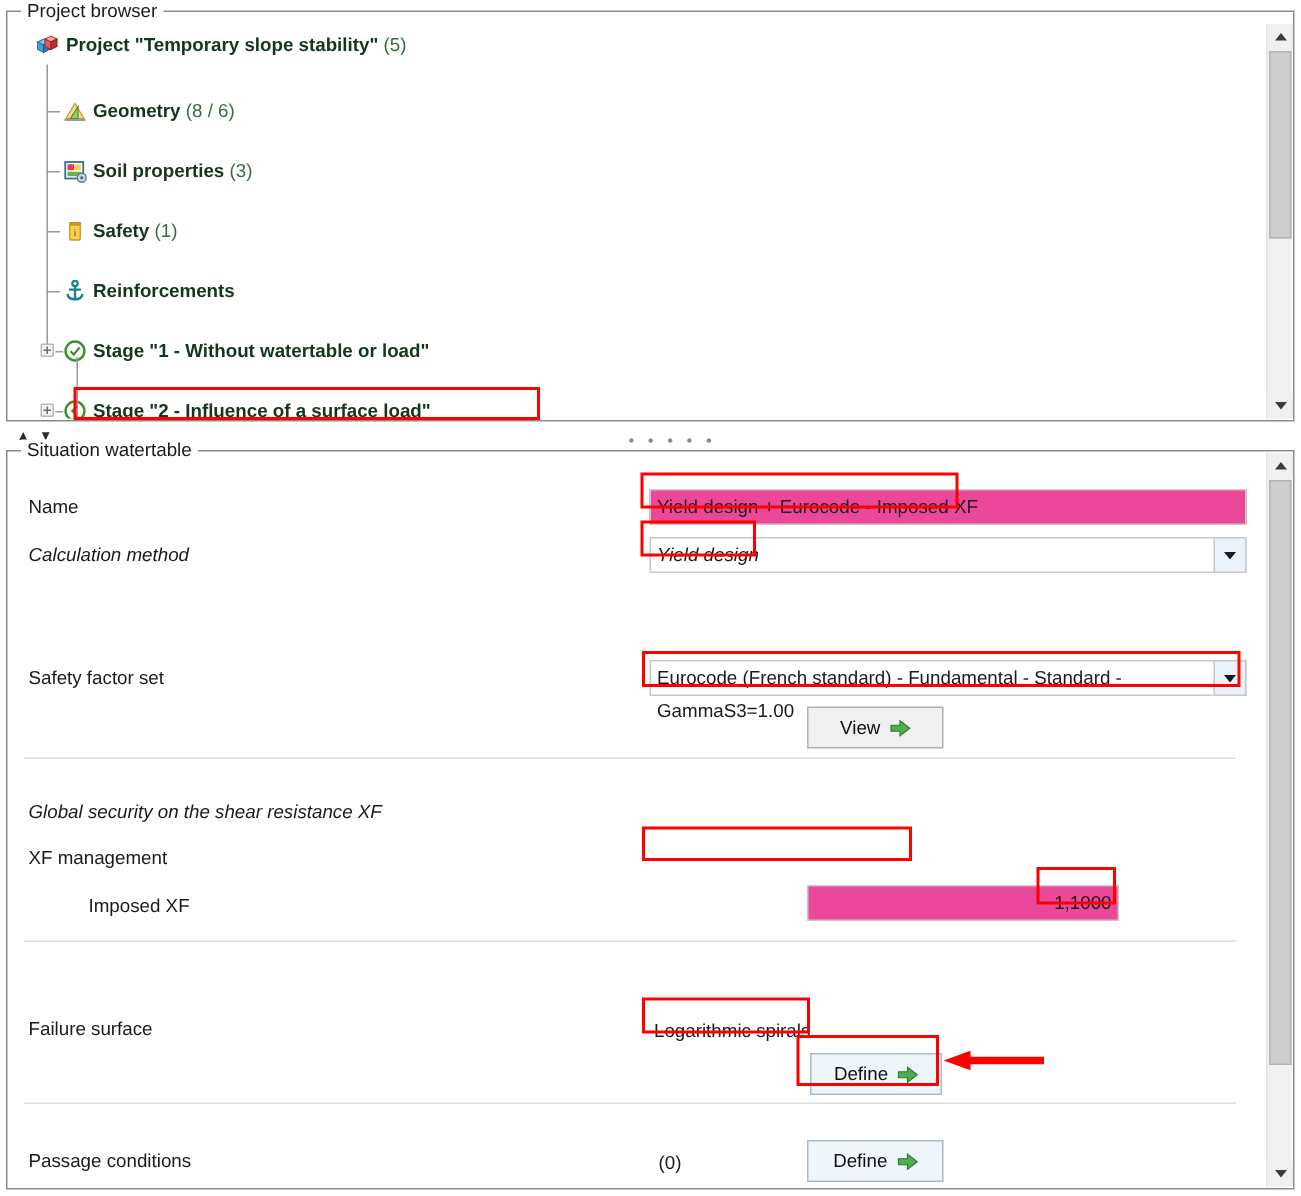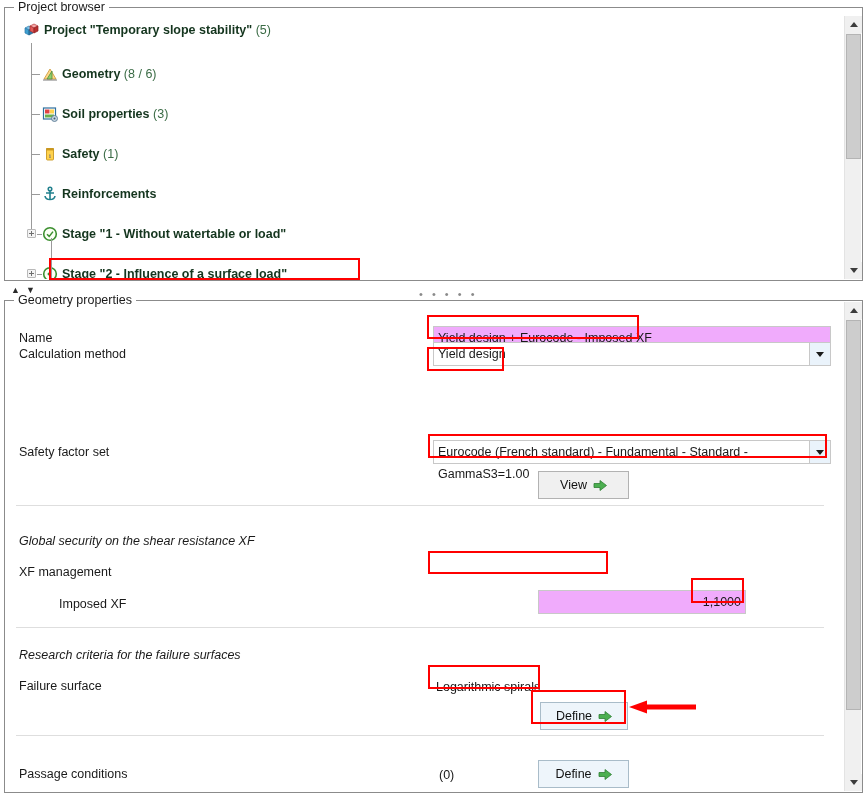--- a/index.html
+++ b/index.html
@@ -67,21 +67,21 @@
     overflow:hidden; background:#fff;
   }
 
   .row { position:absolute; height:26px; }
   .rowlabel { font-size:12.5px; color:#1a1a1a; line-height:26px; }
   .sectionlabel { font-size:12.5px; color:#1a1a1a; font-style:italic; line-height:20px; }
   .hdivider { position:absolute; left:10px; height:1px; background:#dedede; }
 
   .textinput {
     position:absolute; height:24px; border:1px solid #c8c8c8;
-    background:#f0abfc; font-size:12.5px; color:#1a1a1a;
+    background:#ec4899; font-size:12.5px; color:#1a1a1a;
     line-height:22px; padding:0 4px;
   }
   .textinput.ralign { text-align:right; }
 
   .combo {
     position:absolute; height:24px; border:1px solid #c8c8c8;
     background:#ffffff; font-size:12.5px; color:#1a1a1a;
     line-height:22px; padding:0 4px;
   }
   .combo .cbtn {
@@ -262,30 +262,30 @@
     </div>
   </div>
 
   <div id="splitter">
     <span class="chev" style="left:7px;top:3px;">▲</span>
     <span class="chev" style="left:22px;top:3px;">▼</span>
     <span class="dots">• • • • •</span>
   </div>
 
   <div class="groupbox" id="props-box">
-    <div class="gb-title">Geometry properties</div>
+    <div class="gb-title">Situation watertable</div>
 
     <div id="props-inner">
 
       <div class="row" style="left:0;top:16px;width:100%;">
         <span class="rowlabel" style="position:absolute;left:13px;top:0;">Name</span>
         <input class="textinput" style="left: 427px; top: 1px; width: 398px;" value="Yield design + Eurocode - Imposed XF">
       </div>
 
-      <div class="row" style="left:0;top:32px;width:100%;">
+      <div class="row" style="left:0;top:48px;width:100%;font-style:italic;">
         <span class="rowlabel" style="position:absolute;left:13px;top:0;">Calculation method</span>
         <div class="combo" style="left:427px; top:1px; width:398px;">
           <span>Yield design</span>
           <span class="cbtn">
               <span class="caret"></span>
             </span>
         </div>
       </div>
 
       <div class="hdivider" style="top:196px; width:808px;"></div>
@@ -315,21 +315,20 @@
         <span class="rowlabel" style="position:absolute;left:13px;top:0;">XF management</span>
       </div>
 
       <div class="row" style="left:0;top:280px;width:100%;">
         <span class="rowlabel" style="position:absolute;left:13px;top:2px;margin-left:40px;">Imposed XF</span>
         <input class="textinput ralign" style="left: 532px; top: 1px; width: 208px;" value="1,1000">
       </div>
 
       <div class="hdivider" style="top:318px; width:808px;"></div>
 
-      <div class="sectionlabel" style="position:absolute;left:13px;top:336px;">Research criteria for the failure surfaces</div>
 
       <div class="row" style="left:0;top:364px;width:100%;">
         <span class="rowlabel" style="position:absolute;left:13px;top:0;">Failure surface</span>
         <span class="plaintext" style="left:430px; top:4px;">Logarithmic spirals</span>
       </div>
 
       <div class="btn" style="left:534px; top:393px; width:88px;">
         <span>Define</span>
         <span class="arrowico">
           <svg width="15" height="13" viewBox="0 0 15 13">

